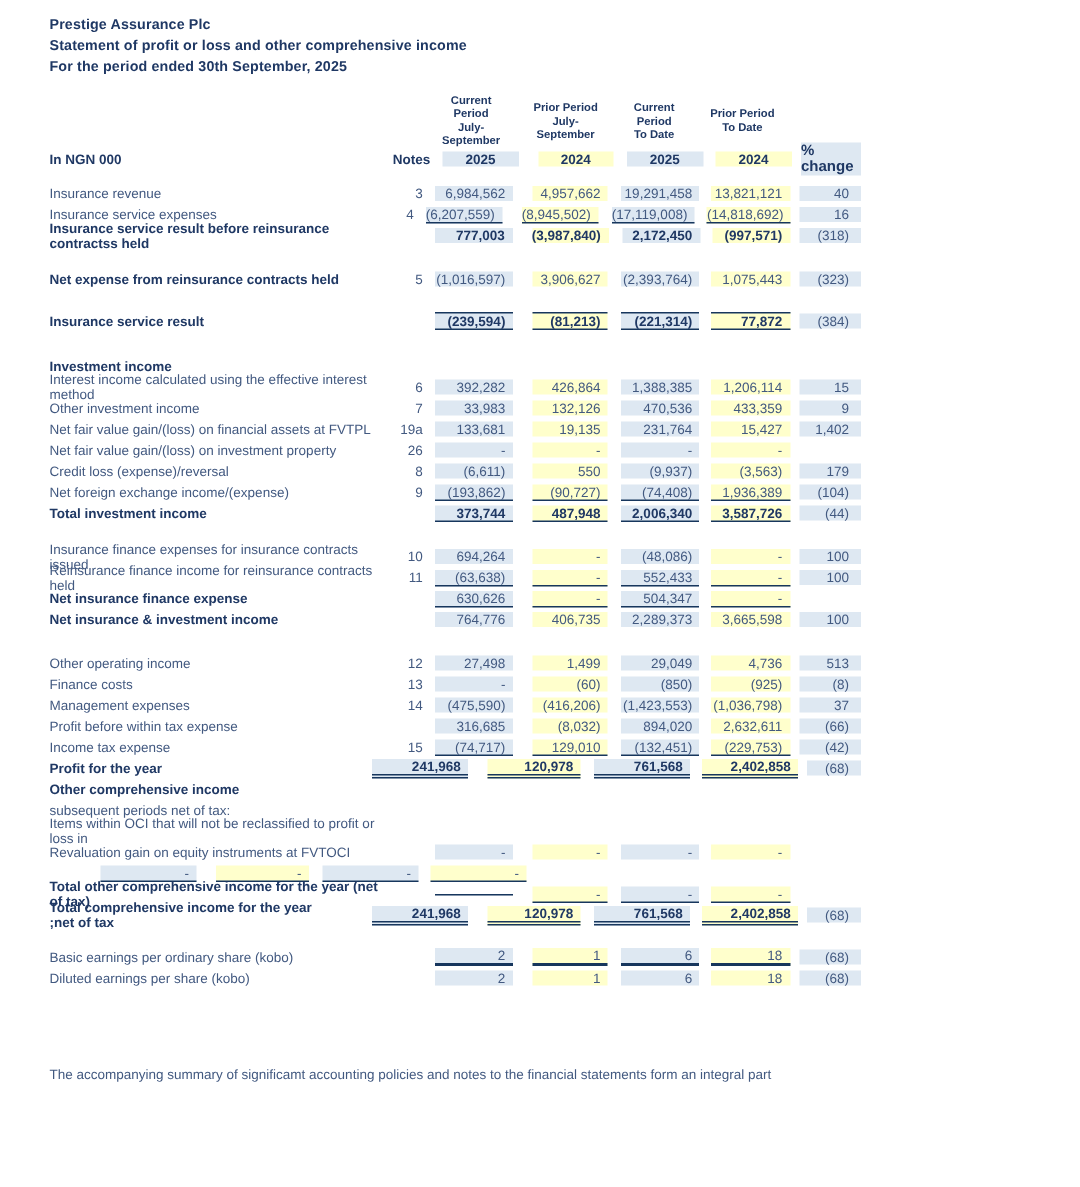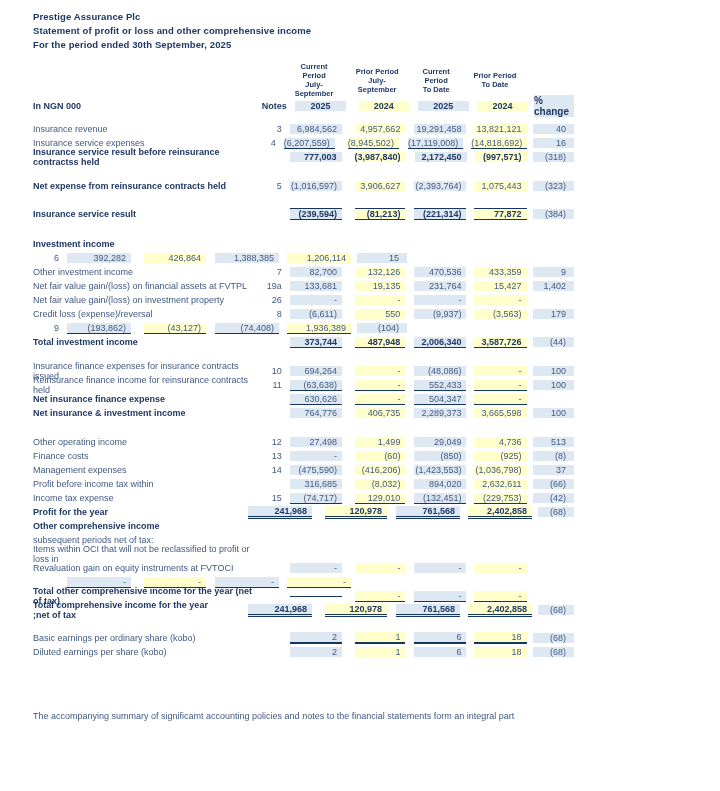--- a/index.html
+++ b/index.html
@@ -149,31 +149,32 @@
       <div class="row">
         <div class="cell lab boldlab">Investment income</div>
         <div class="cell note"></div>
         <div class="cell v v1 sb"></div>
         <div class="cell v v2 sy"></div>
         <div class="cell v v3 sb"></div>
         <div class="cell v v4 sy"></div>
         <div class="cell pc sb"></div>
       </div>
       <div class="row">
+        <div class="cell lab">Interest income calculated using the effective interest method</div>
         <div class="cell note">6</div>
         <div class="cell v v1 sb">392,282</div>
         <div class="cell v v2 sy">426,864</div>
         <div class="cell v v3 sb">1,388,385</div>
         <div class="cell v v4 sy">1,206,114</div>
         <div class="cell pc sb">15</div>
       </div>
       <div class="row">
         <div class="cell lab">Other investment income</div>
         <div class="cell note">7</div>
-        <div class="cell v v1 sb">82,700</div>
+        <div class="cell v v1 sb">33,983</div>
         <div class="cell v v2 sy">132,126</div>
         <div class="cell v v3 sb">470,536</div>
         <div class="cell v v4 sy">433,359</div>
         <div class="cell pc sb">9</div>
       </div>
       <div class="row">
         <div class="cell lab">Net fair value gain/(loss) on financial assets at FVTPL</div>
         <div class="cell note">19a</div>
         <div class="cell v v1 sb">133,681</div>
         <div class="cell v v2 sy">19,135</div>
@@ -193,23 +194,24 @@
       <div class="row">
         <div class="cell lab">Credit loss (expense)/reversal</div>
         <div class="cell note">8</div>
         <div class="cell v v1 sb">(6,611)</div>
         <div class="cell v v2 sy">550</div>
         <div class="cell v v3 sb">(9,937)</div>
         <div class="cell v v4 sy">(3,563)</div>
         <div class="cell pc sb">179</div>
       </div>
       <div class="row">
+        <div class="cell lab">Net foreign exchange income/(expense)</div>
         <div class="cell note">9</div>
         <div class="cell v v1 sb bd-u">(193,862)</div>
-        <div class="cell v v2 sy bd-u">(43,127)</div>
+        <div class="cell v v2 sy bd-u">(90,727)</div>
         <div class="cell v v3 sb bd-u">(74,408)</div>
         <div class="cell v v4 sy bd-u">1,936,389</div>
         <div class="cell pc sb">(104)</div>
       </div>
       <div class="row">
         <div class="cell lab boldlab">Total investment income</div>
         <div class="cell note"></div>
         <div class="cell v v1 sb bd-u boldv">373,744</div>
         <div class="cell v v2 sy bd-u boldv">487,948</div>
         <div class="cell v v3 sb bd-u boldv">2,006,340</div>
@@ -275,21 +277,21 @@
       <div class="row">
         <div class="cell lab">Management expenses</div>
         <div class="cell note">14</div>
         <div class="cell v v1 sb">(475,590)</div>
         <div class="cell v v2 sy">(416,206)</div>
         <div class="cell v v3 sb">(1,423,553)</div>
         <div class="cell v v4 sy">(1,036,798)</div>
         <div class="cell pc sb">37</div>
       </div>
       <div class="row">
-        <div class="cell lab">Profit before income tax within</div>
+        <div class="cell lab">Profit before within tax expense</div>
         <div class="cell note"></div>
         <div class="cell v v1 sb">316,685</div>
         <div class="cell v v2 sy">(8,032)</div>
         <div class="cell v v3 sb">894,020</div>
         <div class="cell v v4 sy">2,632,611</div>
         <div class="cell pc sb">(66)</div>
       </div>
       <div class="row">
         <div class="cell lab">Income tax expense</div>
         <div class="cell note">15</div>

